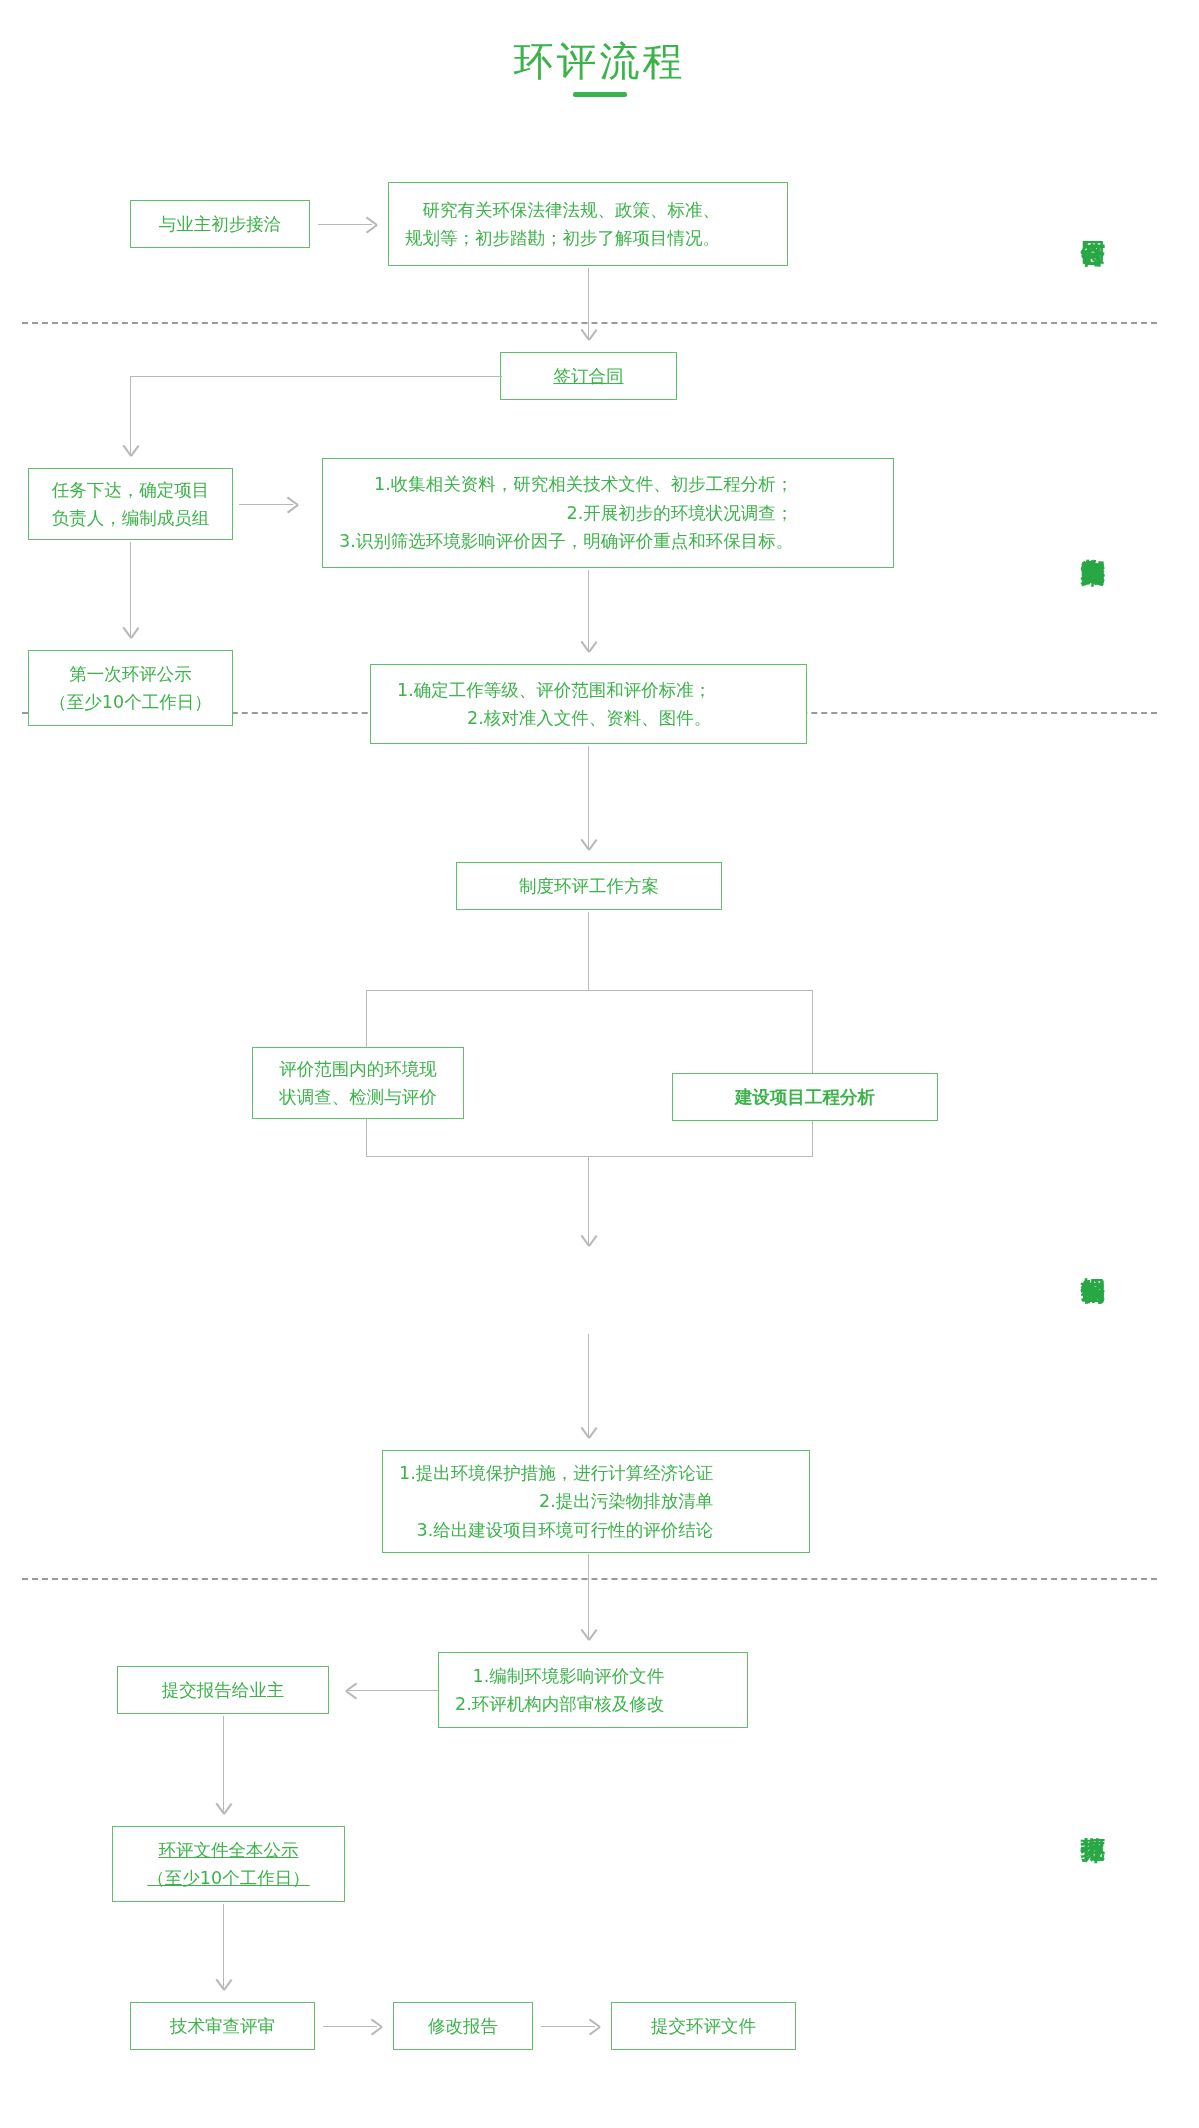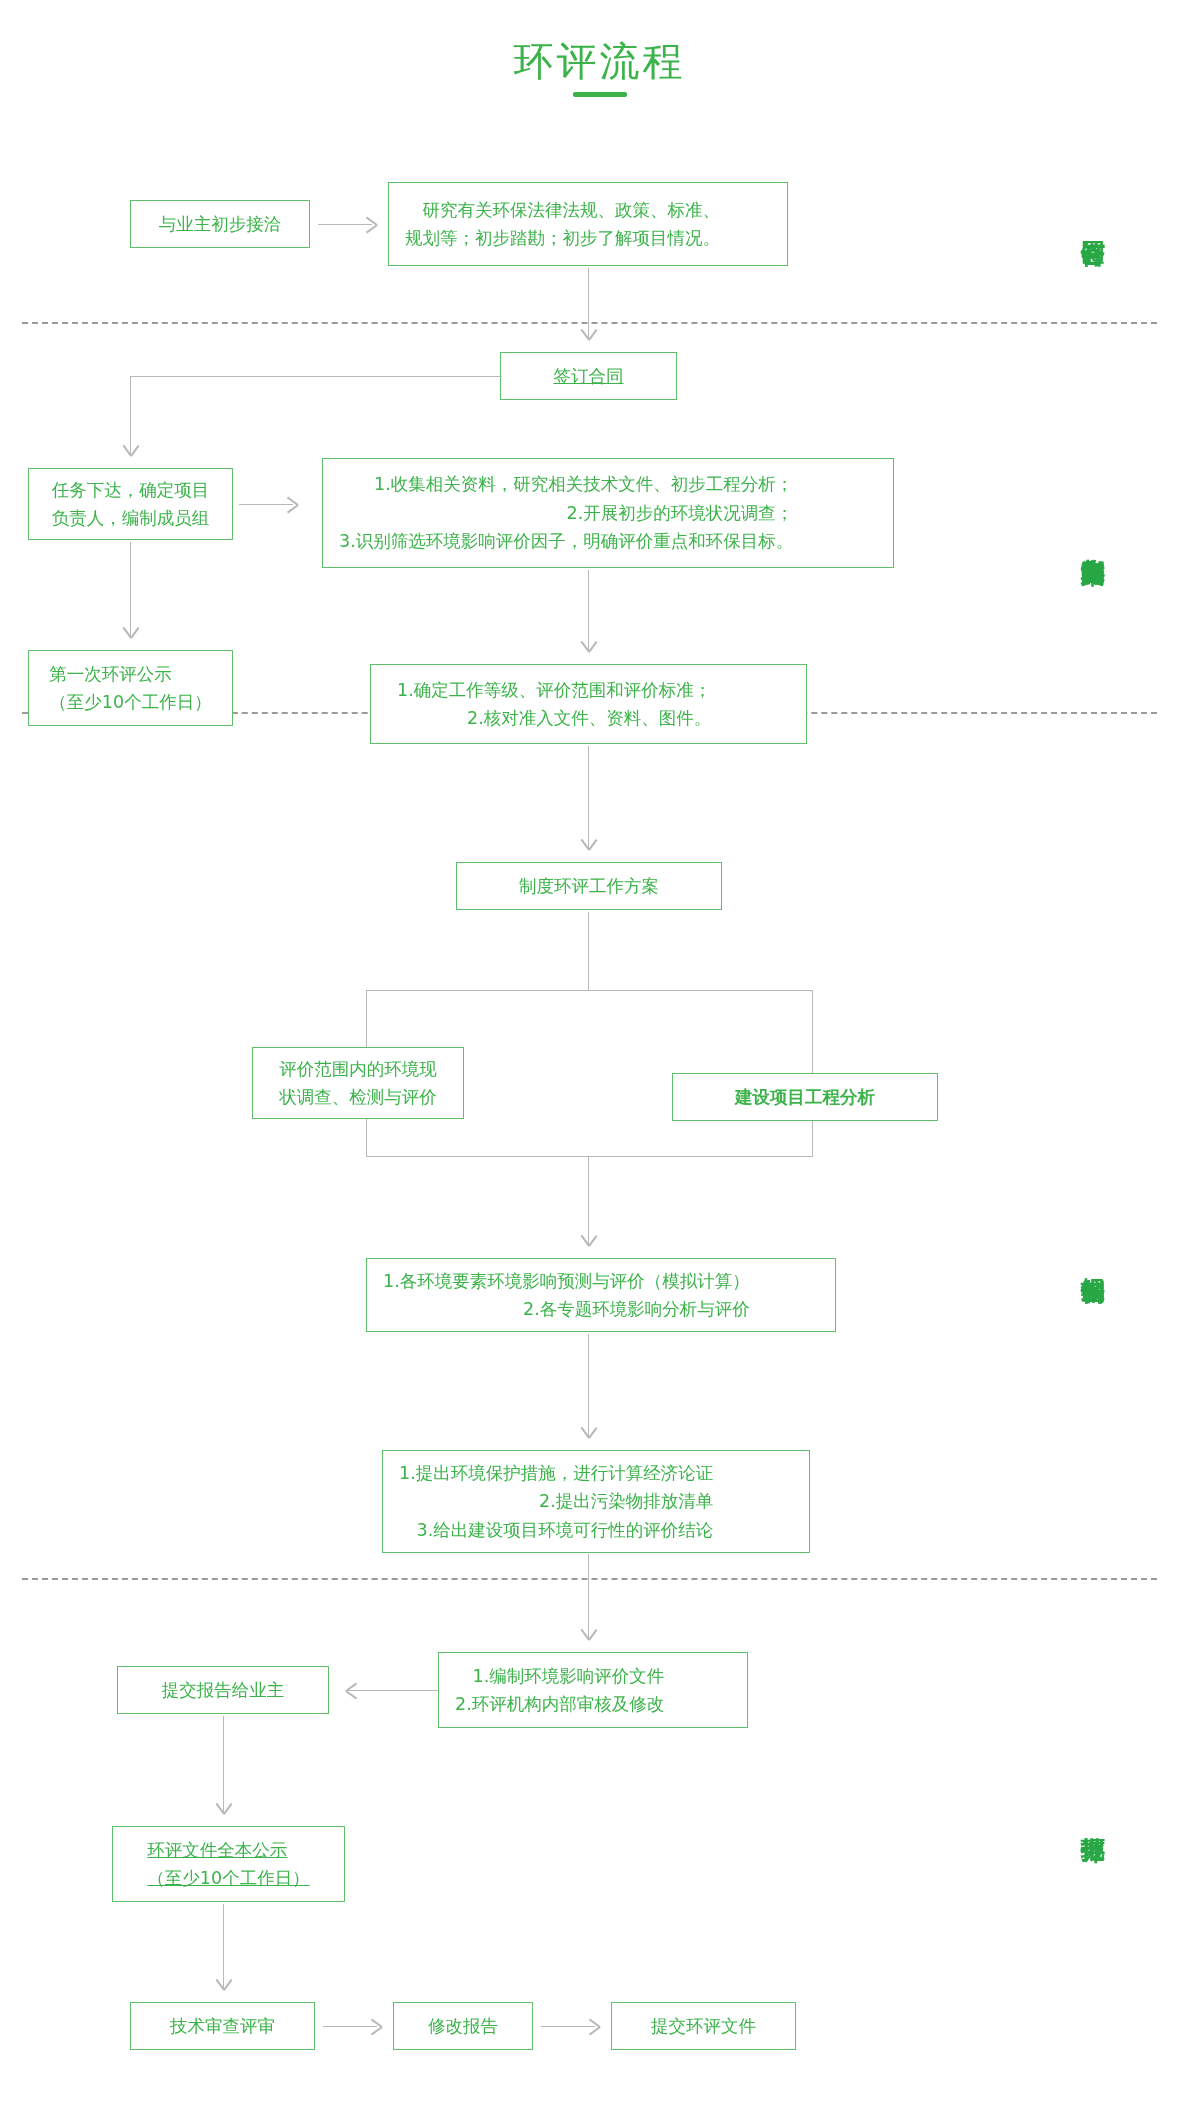--- a/index.html
+++ b/index.html
@@ -67,21 +67,21 @@
     position: absolute;
     border: 1.6px solid #5fbf6b;
     background: #ffffff;
     color: #3cb34a;
     font-size: 17.5px;
     line-height: 1.62;
     display: flex;
     align-items: center;
     white-space: pre-line;
   }
-  .box.center { justify-content: center; text-align: left; }
+  .box.center { justify-content: center; text-align: center; }
   .box.left   { justify-content: flex-start; text-align: right; padding-left: 16px; }
 
   
   .vline {
     position: absolute;
     width: 0;
     border-left: 1.6px solid #b8b8b8;
   }
   .hline {
     position: absolute;
@@ -209,22 +209,20 @@
 
   <div class="box center" style="left:672px; top:1073px; width:266px; height:48px;font-weight:bold;">建设项目工程分析</div>
 
   <div class="vline" style="left:366px; top:1119px; height:37px;"></div>
   <div class="vline" style="left:812px; top:1121px; height:35px;"></div>
   <div class="hline" style="left:366px; top:1156px; width:447px;"></div>
 
   <div class="vline" style="left:588px; top:1156px; height:90px;"></div>
   <div class="arrow-down" style="left:581px; top:1233px;"></div>
 
-  <div class="box left" style="left:366px; top:1258px; width:470px; height:74px;">1.各环境要素环境影响预测与评价（模拟计算）
-2.各专题环境影响分析与评价</div>
 
   <div class="vline" style="left:588px; top:1334px; height:104px;"></div>
   <div class="arrow-down" style="left:581px; top:1425px;"></div>
 
   <div class="box left" style="left:382px; top:1450px; width:428px; height:103px;">1.提出环境保护措施，进行计算经济论证
 2.提出污染物排放清单
 3.给出建设项目环境可行性的评价结论</div>
 
   <div class="vline" style="left:588px; top:1554px; height:86px;"></div>
   <div class="arrow-down" style="left:581px; top:1627px;"></div>

